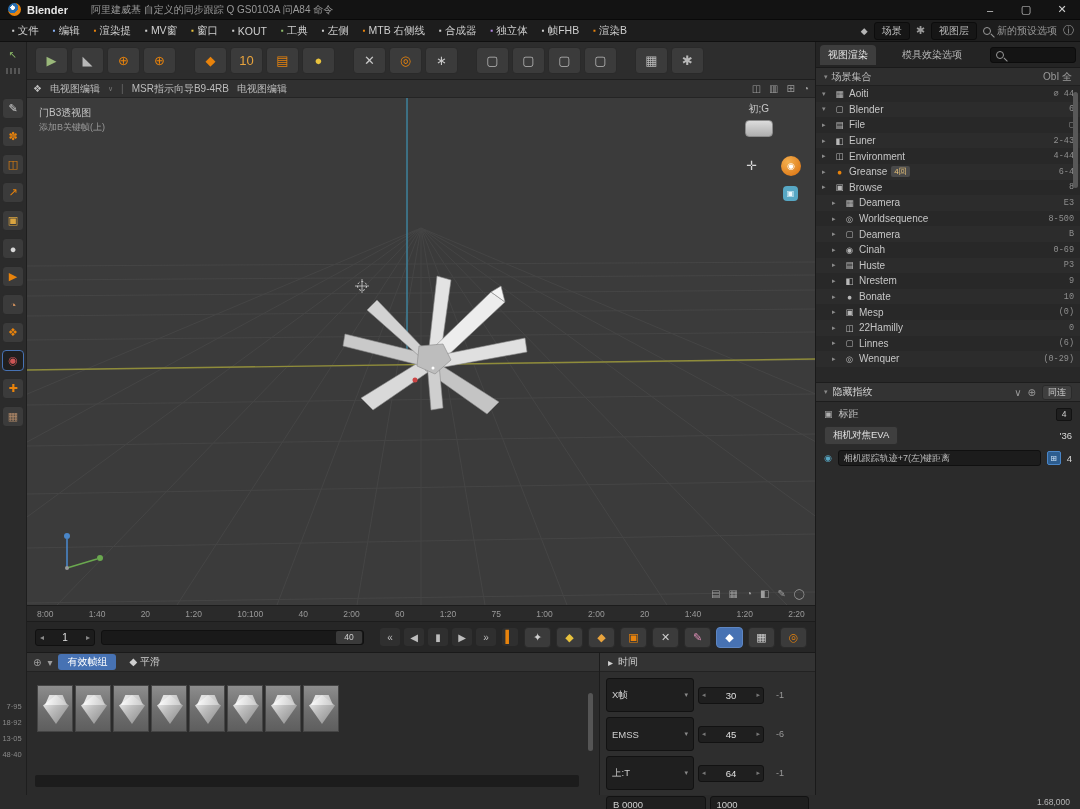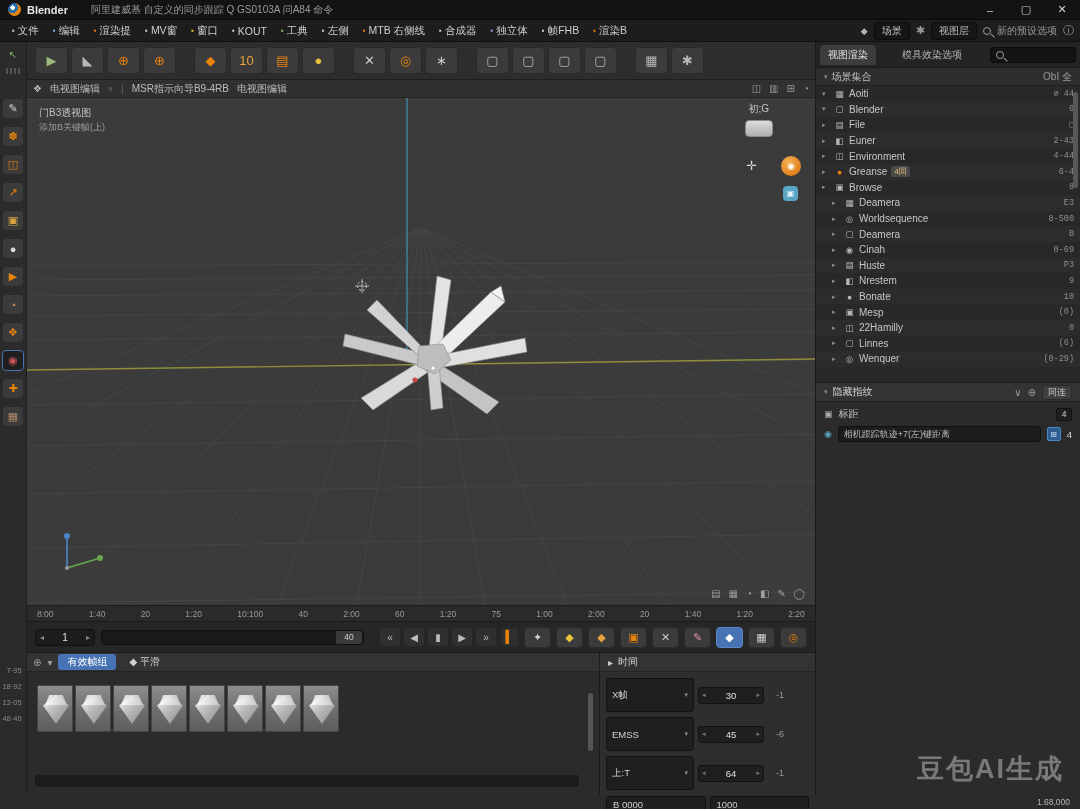--- a/index.html
+++ b/index.html
@@ -31,21 +31,21 @@
 .tile.gap{margin-left:15px}
 .tile.selected{background:#4772b3;border-color:#5e86c2;color:#fff}
 
 
 .leftstrip{position:absolute;top:42px;left:0;width:27px;bottom:14px;background:#2b2b2b;border-right:1px solid #1e1e1e;display:flex;flex-direction:column;align-items:center}
 .editor-chooser{width:18px;height:16px;margin:4px 0 6px 0;display:flex;align-items:center;justify-content:center;color:#8fbf6a;font-size:10px}
 .grip{width:14px;height:6px;margin-bottom:24px;background:repeating-linear-gradient(90deg,#555 0 2px,transparent 2px 4px)}
 .left-tools{display:flex;flex-direction:column;gap:7px}
 .left-tools .tile{width:22px;height:21px;font-size:11px}
 .left-tools .tile.selected{background:#1f1f1f;border-color:#4772b3}
-.gutter-nums{margin-top:auto;margin-bottom:72px;display:flex;flex-direction:column;gap:7px;align-items:flex-end;padding-right:2px}
+.gutter-nums{margin-top:auto;margin-bottom:36px;display:flex;flex-direction:column;gap:7px;align-items:flex-end;padding-right:2px}
 .gutter-nums span{font-size:7.5px;color:#8a8a8a}
 
 
 .viewport{position:absolute;top:80px;left:27px;width:788px;height:525px;background:#3b3b3b}
 .vp-header{height:18px;background:#303030;border-bottom:1px solid #242424;display:flex;align-items:center;padding:0 6px;gap:8px;font-size:10px;color:#bdbdbd}
 .vp-header .sep{color:#666}
 .vp-header-right{margin-left:auto;display:flex;gap:8px;color:#9a9a9a;font-size:10px}
 .vp-canvas{position:relative;width:100%;height:507px;overflow:hidden}
 .vp-canvas svg{display:block}
 .vp-overlay{position:absolute;left:12px;top:8px;line-height:14px;pointer-events:none}
@@ -808,26 +808,30 @@
       </div>
     </div>
     <div class="props-body">
       <div class="prow">
         <span class="picon">▣</span>
         <span>标距</span>
         <span class="spacer"></span>
         <span class="ptoggle">4</span>
       </div>
       <div class="prow">
+        <span class="ptab">相机对焦EVA</span>
+        <span class="spacer"></span>
+        <span class="pval">'36</span>
+      </div>
+      <div class="prow">
         <span class="picon" style="color:#57a7c4">◉</span>
         <div class="pfield">相机跟踪轨迹+7(左)键距离</div>
         <span class="pbadge">⊞</span>
         <span class="pval">4</span>
       </div>
     </div>
     <div class="rp-fill"></div>
   </div>
 
   <div style="position:absolute;right:10px;bottom:2px;z-index:5;font-size:8.5px;color:#b5b5b5">1.68,000</div>
 
-  <div class="watermark">豆包AI生成</div>
 
 </div>
 
 </body></html>

